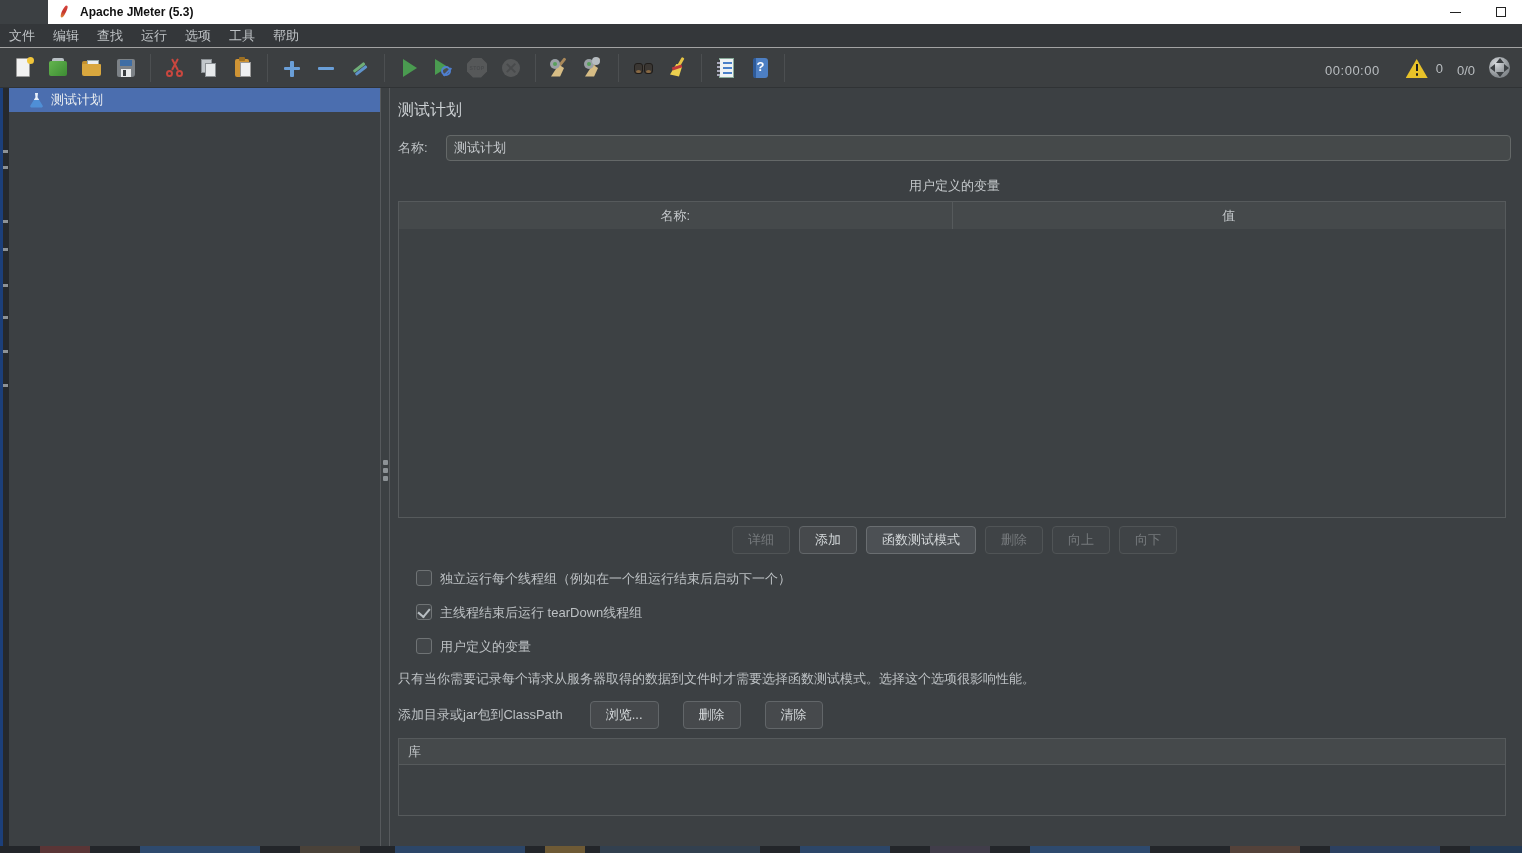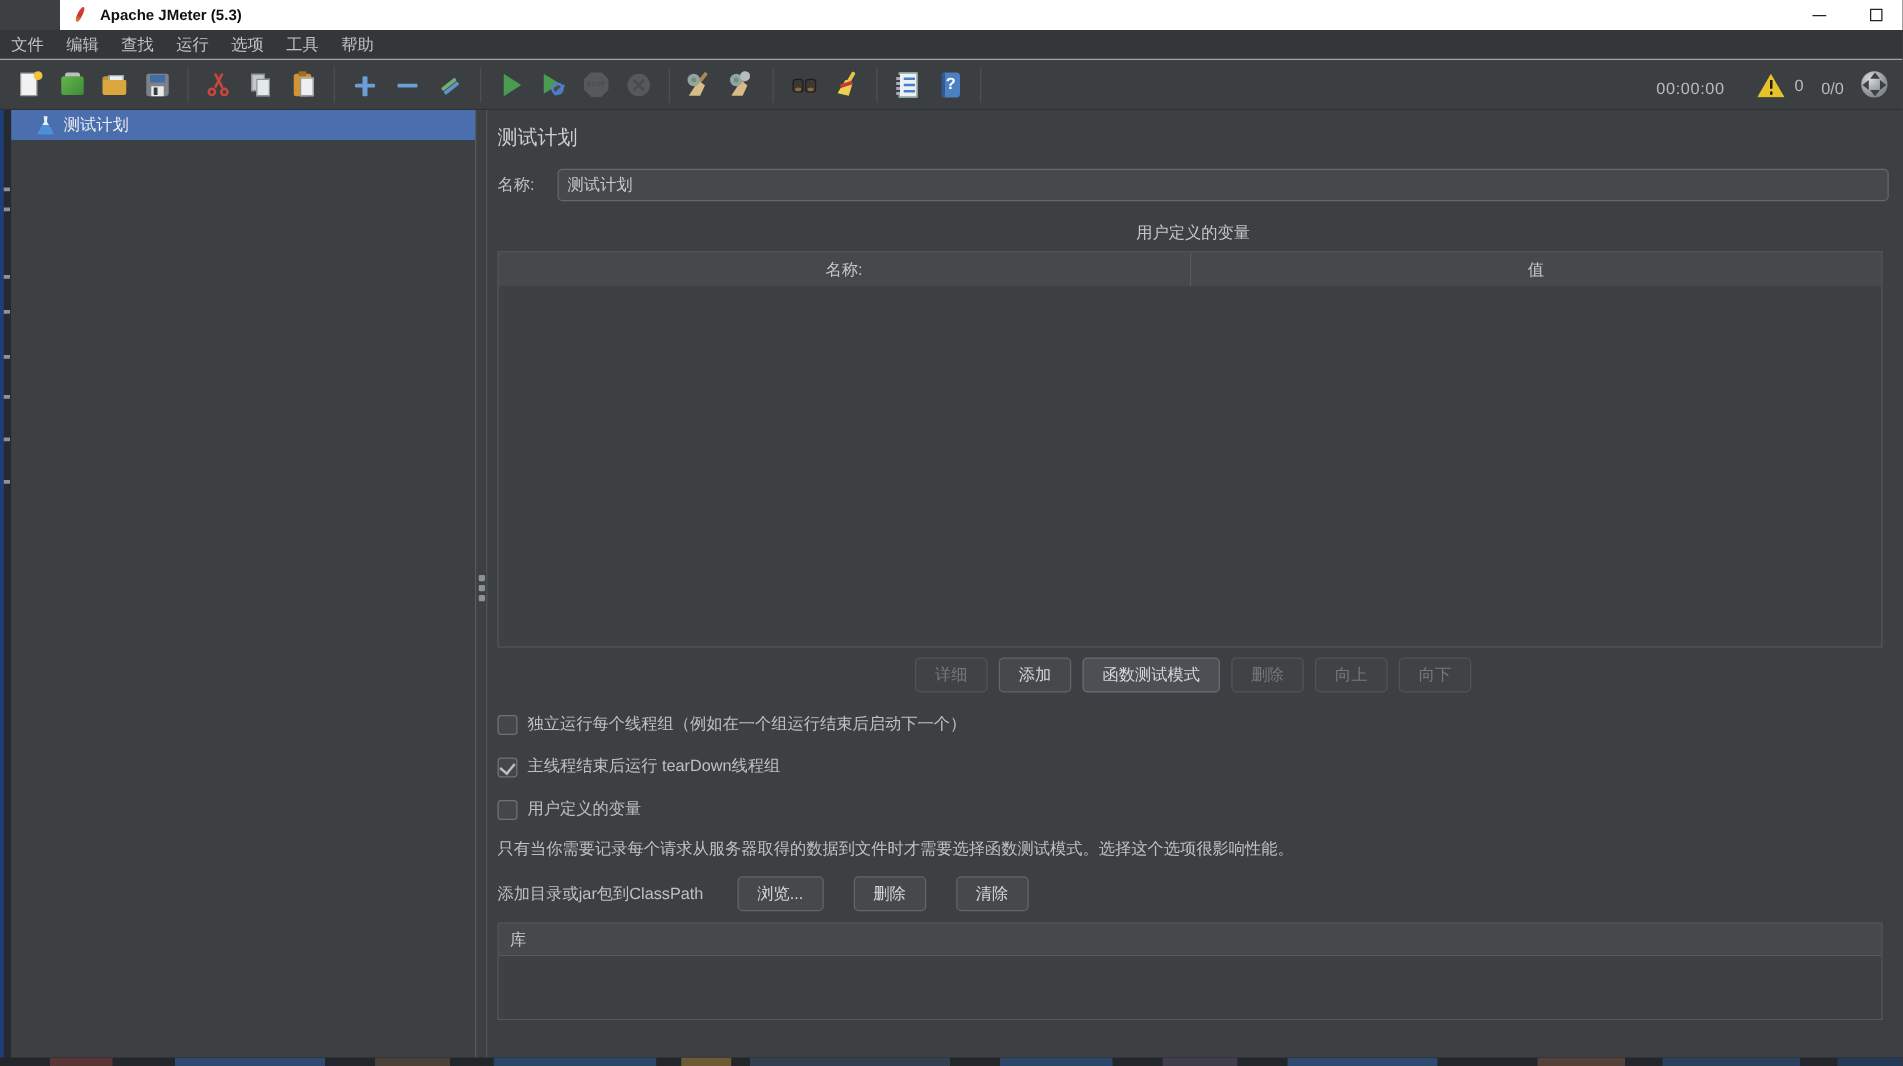--- a/index.html
+++ b/index.html
@@ -141,21 +141,21 @@
   .vtable-head { display:flex; height:27px; background:#45494b; }
   .vtable-head .col { flex:1; display:flex; align-items:center; justify-content:center;
     color:#c3c7ca; border-right:1px solid #565a5c; }
   .vtable-head .col:last-child { border-right:none; }
   .vtable-body { height:288px; background:#3d4144; }
   .btn-row { display:flex; justify-content:center; gap:9px; margin-top:8px; }
   .jbtn { height:28px; padding:0 15px; background:#3f4346; border:1px solid #505456; border-radius:4px;
     color:#75797c; font-size:13px; display:flex; align-items:center; font-family:inherit; }
   .jbtn.enabled { background:#46494c; border-color:#626669; color:#d4d8da; }
   .jbtn.focused { background:#4c5054; border-color:#6a6e71; }
-  .cb-row { display:flex; align-items:flex-end; margin-top:16px; }
+  .cb-row { display:flex; align-items:flex-start; margin-top:16px;margin-left:18px; }
   .cb-row:first-of-type { margin-top:23px; }
   .cbox { width:16px; height:16px; flex:none; background:#43474a; border:1.4px solid #6f7375; border-radius:3px;
     margin-right:8px; position:relative; }
   .cbox.checked::before { content:""; position:absolute; left:3px; top:1px; width:6px; height:9px;
     border-right:2.4px solid #b9bfc3; border-bottom:2.4px solid #b9bfc3; transform:rotate(40deg); }
   .note { margin-top:14px; color:#bdc1c4; }
   .cp-row { display:flex; align-items:center; margin-top:13px; gap:24px; }
   .cp-row .cp-label { margin-right:3px; }
   .lib { margin-top:9px; width:1108px; border:1px solid #565a5c; }
   .lib-head { height:26px; background:#45494b; display:flex; align-items:center; padding-left:9px;

